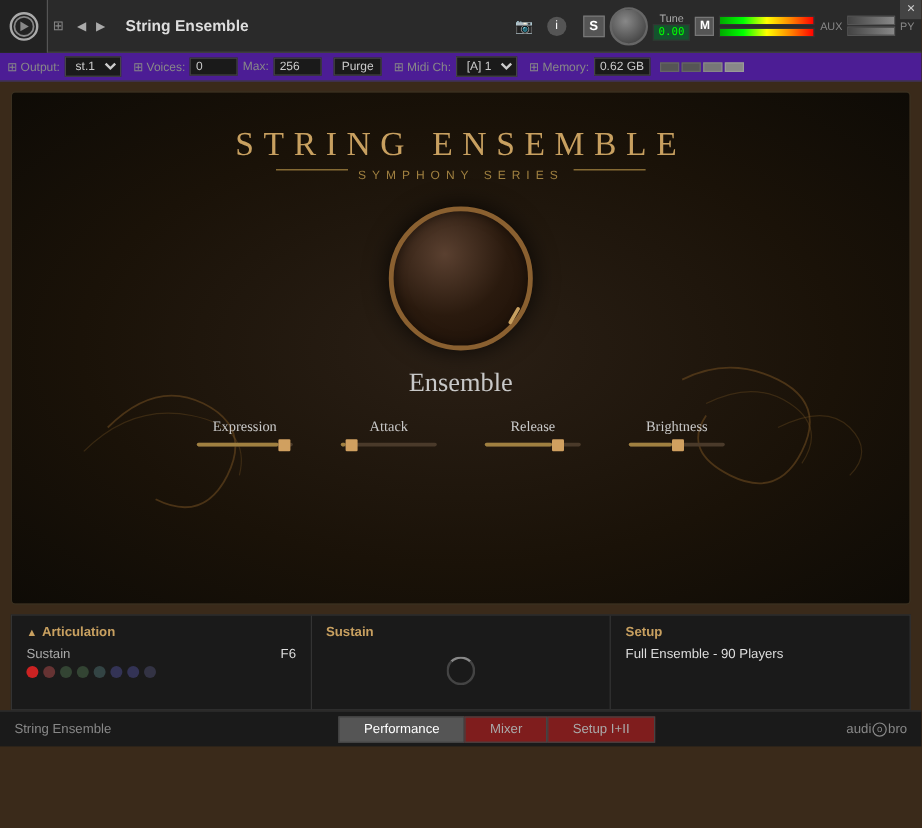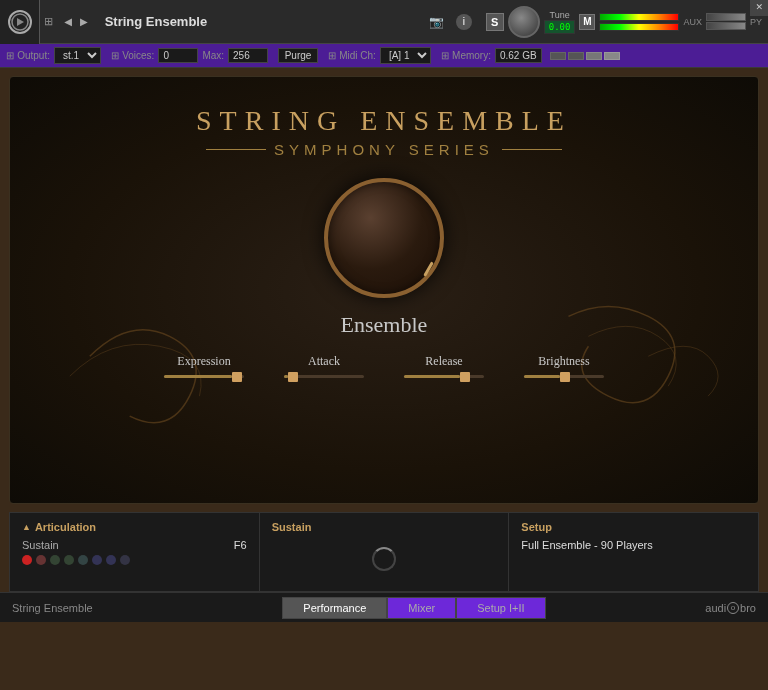--- a/index.html
+++ b/index.html
@@ -207,25 +207,24 @@
     .string-ensemble-title {
       font-size: 28px;
       letter-spacing: 8px;
       color: #c8a060;
       font-family: Georgia, serif;
       font-weight: normal;
       text-transform: uppercase;
     }
     .symphony-series {
       color: #a08040;
-      font-size: 15px;
+      font-size: 10px;
       letter-spacing: 5px;
       text-transform: uppercase;
       display: flex;
-      align-items: center;
       justify-content: center;
       gap: 8px;
       margin-top: 4px;
     }
     .symphony-line {
       width: 60px;
       height: 1px;
       background: #a08040;
     }
 
@@ -399,21 +398,21 @@
       gap: 0;
       flex: 1;
       justify-content: center;
     }
     .bottom-tab {
       padding: 4px 20px;
       font-size: 11px;
       color: #aaa;
       border: 1px solid #444;
       cursor: pointer;
-      background: #6d28d9;
+      background: #7f1d1d;
     }
     .bottom-tab.active {
       background: #555;
       color: #fff;
     }
     .bottom-logo {
       color: #888;
       font-size: 12px;
       padding: 0 12px;
       min-width: 100px;

